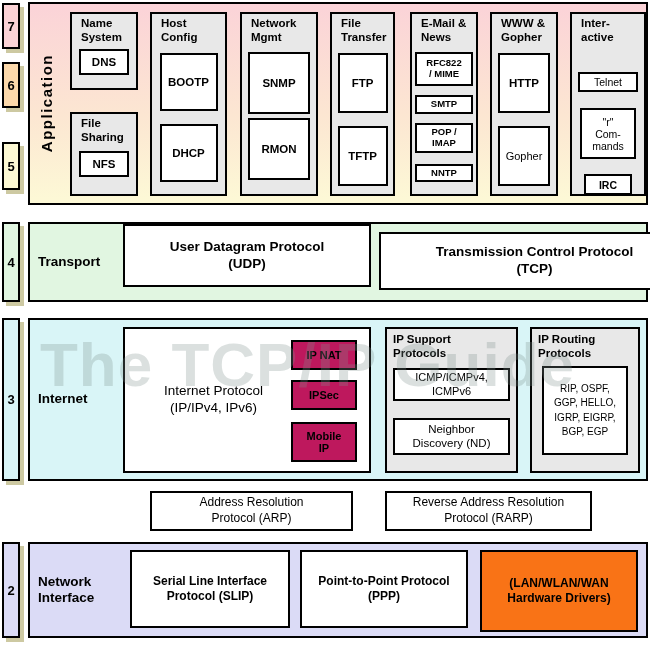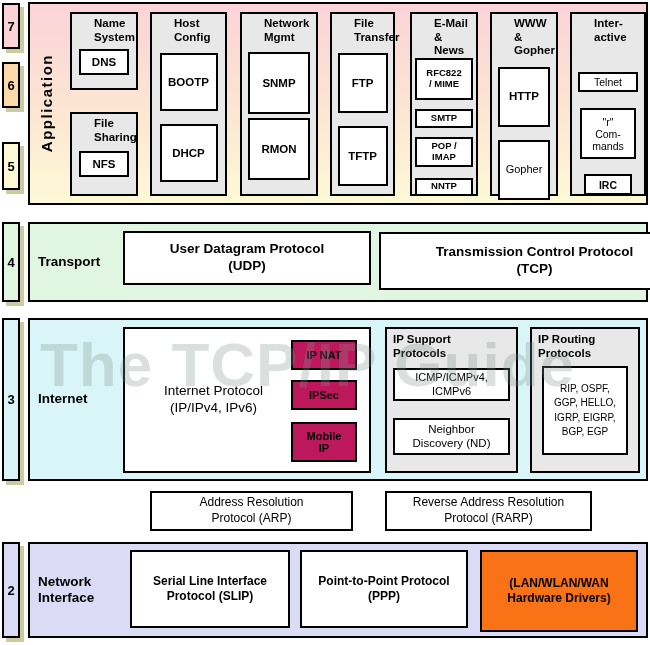--- a/index.html
+++ b/index.html
@@ -30,53 +30,53 @@
   .band-transport{top:222px;height:80px;background:#e1f6e1}
   .band-internet{top:318px;height:163px;background:#d9f5f7}
   .band-network{top:542px;height:96px;background:#dbdbf6}
 
   .vlabel{position:absolute;left:8px;top:0;height:100%;display:flex;align-items:center}
   .vlabel span{writing-mode:vertical-rl;transform:rotate(180deg);font-weight:bold;font-size:15px;letter-spacing:1.5px}
   .hlabel{position:absolute;left:8px;top:0;height:100%;display:flex;align-items:center;font-weight:bold;font-size:13.5px;line-height:1.2}
 
   
   .app-col{position:absolute;background:#e8e8e8;border:2px solid #000;display:flex;flex-direction:column;align-items:center}
-  .col-h{align-self:stretch;font-weight:bold;font-size:11.5px;line-height:1.18;padding:3px 0 0 22px}
+  .col-h{align-self:stretch;font-weight:bold;font-size:11.5px;line-height:1.18;padding:3px 0 0 9px}
   .pbox{background:#fff;border:2px solid #000;display:flex;align-items:center;justify-content:center;
         text-align:center;font-weight:bold;font-size:11.5px;line-height:1.15;flex:none}
   .c1a{left:40px;top:8px;width:68px;height:78px}
   .c1b{left:40px;top:108px;width:68px;height:84px}
   .c2{left:120px;top:8px;width:77px;height:184px}
   .c3{left:210px;top:8px;width:78px;height:184px}
   .c4{left:300px;top:8px;width:65px;height:184px}
   .c5{left:380px;top:8px;width:68px;height:184px}
   .c6{left:460px;top:8px;width:68px;height:184px}
   .c7{left:540px;top:8px;width:76px;height:184px}
   .b-dns{width:50px;height:26px;margin-top:5px}
   .b-nfs{width:50px;height:26px;margin-top:7px}
   .b-bootp{width:58px;height:58px;margin-top:9px}
   .b-dhcp{width:58px;height:58px;margin-top:13px}
   .b-snmp{width:62px;height:62px;margin-top:8px}
   .b-rmon{width:62px;height:62px;margin-top:4px}
   .b-ftp{width:50px;height:60px;margin-top:9px}
   .b-tftp{width:50px;height:60px;margin-top:13px}
-  .b-rfc{width:58px;height:42px;margin-top:0;font-size:9.5px}
+  .b-rfc{width:58px;height:34px;margin-top:8px;font-size:9.5px}
   .b-smtp{width:58px;height:19px;margin-top:9px;font-size:9.5px}
   .b-pop{width:58px;height:30px;margin-top:9px;font-size:9.5px}
   .b-nntp{width:58px;height:18px;margin-top:11px;font-size:9.5px}
   .b-http{width:52px;height:60px;margin-top:9px}
   .b-gopher{width:52px;height:60px;margin-top:13px;font-weight:normal;font-size:11px}
   .b-telnet{width:60px;height:20px;margin-top:28px;font-weight:normal;font-size:10.5px}
   .b-rcmd{width:56px;height:51px;margin-top:16px;font-weight:normal;font-size:10.5px}
   .b-irc{width:48px;height:21px;margin-top:15px;font-size:10.5px}
 
   
   .bigbox{background:#fff;border:2px solid #000;display:flex;align-items:center;justify-content:center;
           text-align:center;font-weight:bold;font-size:13.5px;line-height:1.25}
-  .box-udp{position:absolute;left:93px;top:7px;width:248px;height:54px}
+  .box-udp{position:absolute;left:93px;top:0;width:248px;height:63px}
   .box-tcp{position:absolute;left:349px;top:8px;width:311px;height:58px}
 
   
   .box-ip{position:absolute;left:93px;top:7px;width:248px;height:146px;background:#fff;border:2px solid #000}
   .ip-text{position:absolute;left:6px;top:0;height:100%;width:165px;display:flex;align-items:center;justify-content:center;
            text-align:center;font-weight:normal;font-size:13.5px;line-height:1.25}
   .sidebox{position:absolute;right:12px;width:66px;background:#be185d;border:2px solid #000;display:flex;align-items:center;
            justify-content:center;text-align:center;font-weight:bold;font-size:11px;line-height:1.1}
   .s-nat{top:11px;height:30px}
   .s-ipsec{top:51px;height:30px}

